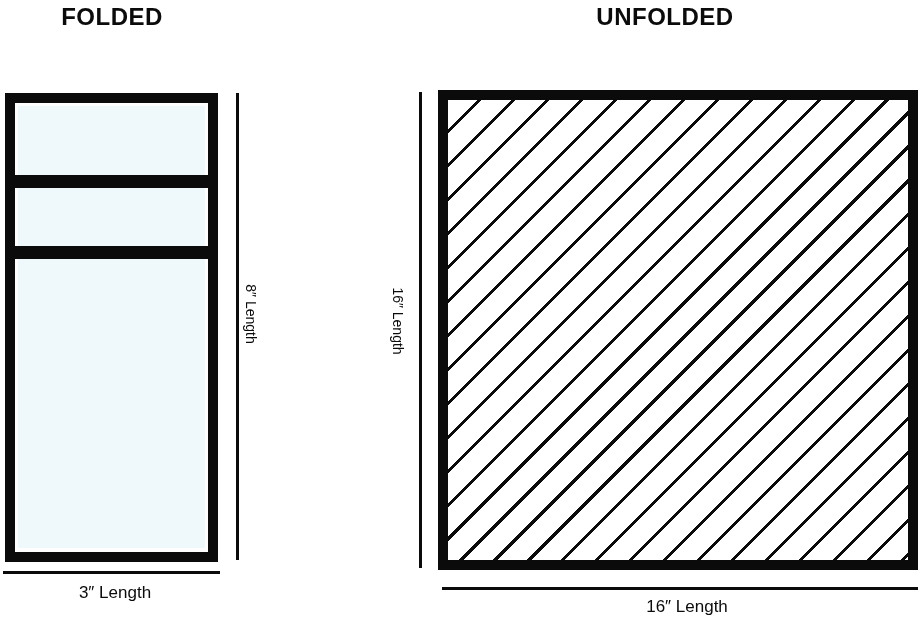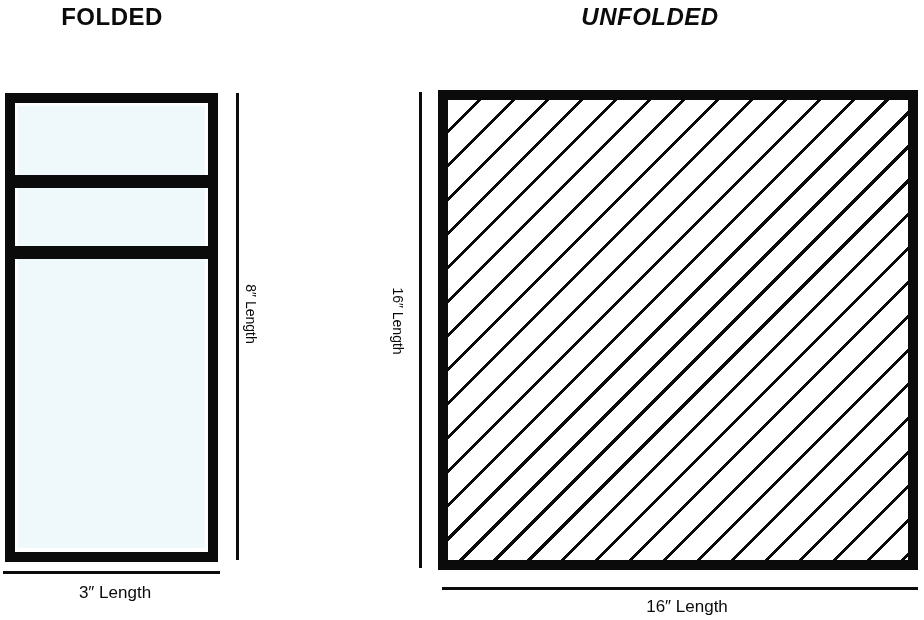--- a/index.html
+++ b/index.html
@@ -21,21 +21,21 @@
   .title {
     position: absolute;
     top: 3px;
     font-size: 24px;
     font-weight: bold;
     letter-spacing: 0.5px;
     text-align: center;
     color: var(--ink);
   }
   .folded-title { left: 0; width: 224px; }
-  .unfolded-title { left: 538px; width: 224px; font-style: italic; }
+  .unfolded-title { left: 553px; width: 224px; }
 
   
   .folded-rect {
     position: absolute;
     left: 5px; top: 93px;
     width: 213px; height: 469px;
     border: 10px solid var(--ink);
     background: var(--background);
   }
   .folded-rect .fill {

